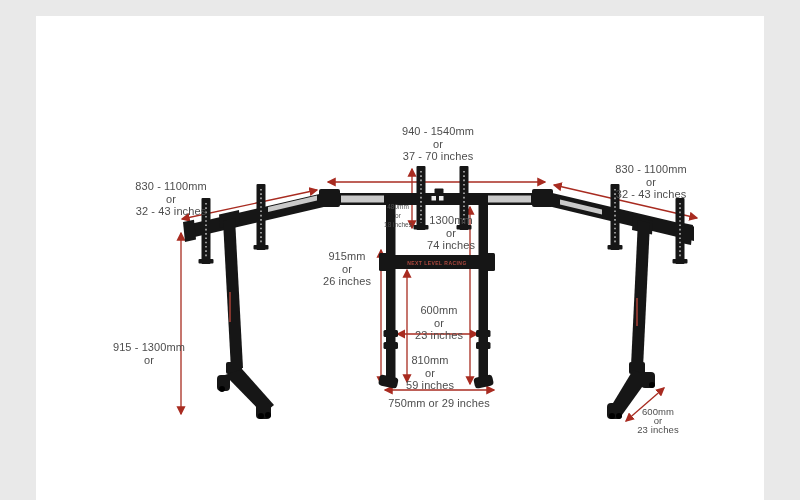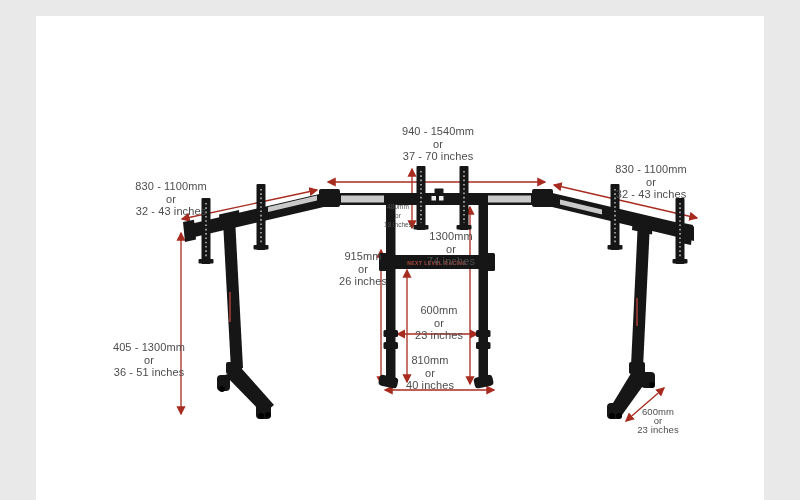--- a/index.html
+++ b/index.html
@@ -159,55 +159,57 @@
     <div>32 - 43 inches</div>
   </div>
 
   <div class="dim-label" style="left:545px;top:147px;width:140px">
     <div>830 - 1100mm</div>
     <div>or</div>
     <div>32 - 43 inches</div>
   </div>
 
   <div class="dim-label" style="left:43px;top:325px;width:140px">
-    <div>405 - 1300mm</div>
-    <div>or</div>
-    <div>36 - 51 inches</div>
+    <div>915 - 1300mm</div>
+    <div>or</div>
   </div>
 
   <div class="dim-label small" style="left:328px;top:186px;width:68px">
     <div>480mm</div>
     <div>or</div>
     <div>18 inches</div>
   </div>
 
-  <div class="dim-label" style="left:355px;top:214px;width:120px">
+  <div class="dim-label" style="left:355px;top:198px;width:120px">
     <div>1300mm</div>
     <div>or</div>
     <div>74 inches</div>
   </div>
 
-  <div class="dim-label" style="left:267px;top:234px;width:120px">
+  <div class="dim-label" style="left:251px;top:234px;width:120px">
     <div>915mm</div>
     <div>or</div>
     <div>26 inches</div>
   </div>
 
   <div class="dim-label" style="left:334px;top:338px;width:120px">
     <div>810mm</div>
     <div>or</div>
-    <div>40 inches</div>
+    <div>59 inches</div>
   </div>
 
   <div class="dim-label" style="left:343px;top:288px;width:120px">
     <div>600mm</div>
     <div>or</div>
     <div>23 inches</div>
   </div>
 
+  <div class="dim-label" style="left:333px;top:381px;width:140px">
+    <div>750mm or 29 inches</div>
+  </div>
 
   <div class="dim-label medium" style="left:574px;top:392px;width:96px">
     <div>600mm</div>
     <div>or</div>
     <div>23 inches</div>
   </div>
 
 </div>
 
 </body></html>

